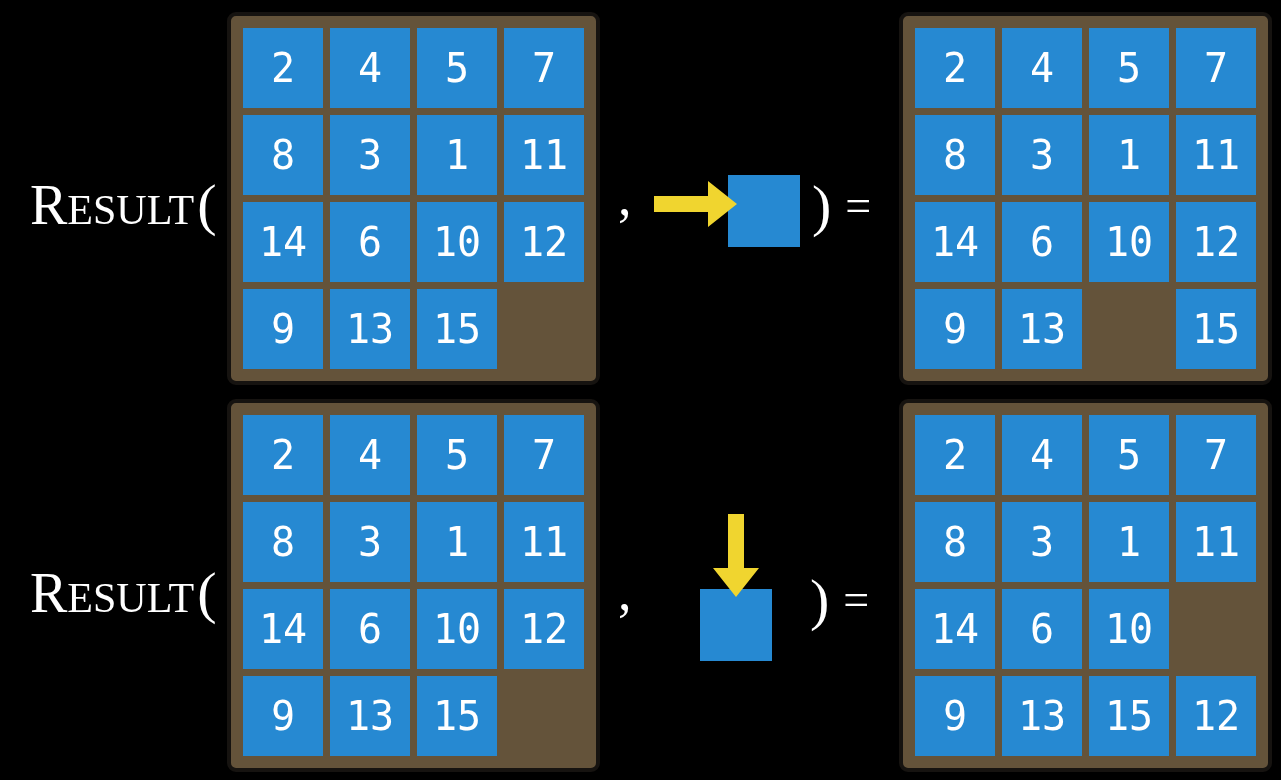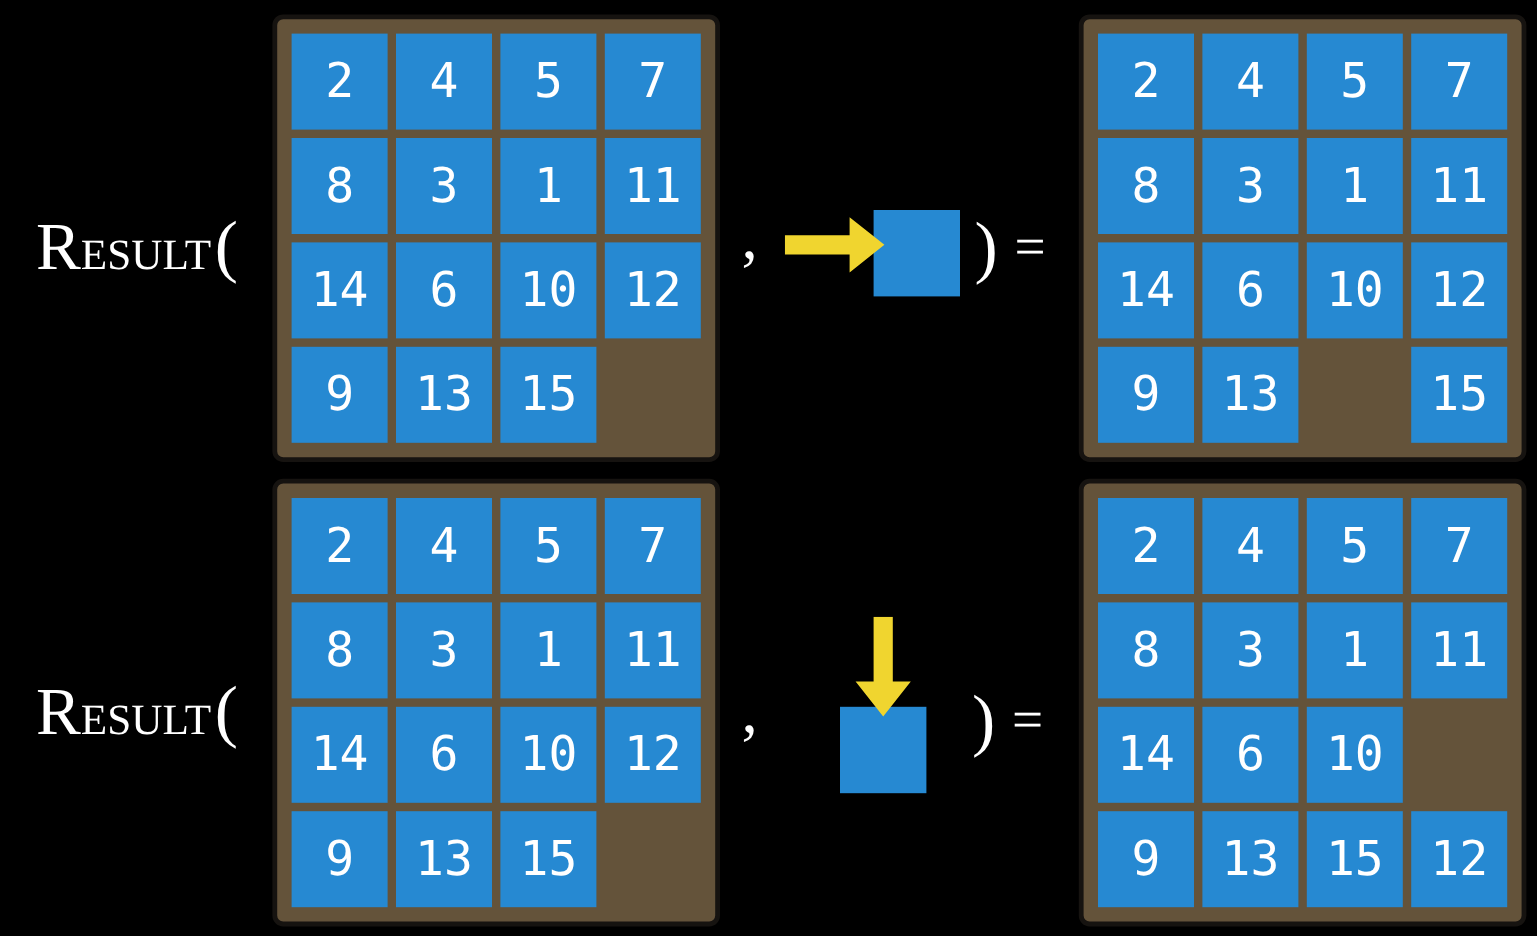--- a/index.html
+++ b/index.html
@@ -19,21 +19,21 @@
   .cell{display:flex;align-items:center;justify-content:center;}
   .tile{
     background:var(--tile);color:var(--text);
     font-family:"DejaVu Sans Mono", monospace;font-size:40px;line-height:1;
   }
   .blank{background:transparent;}
   .func{
     position:absolute;display:flex;align-items:baseline;color:var(--text);white-space:nowrap;
   }
   .func .initial{font-size:56px;line-height:1;}
-  .func .rest{font-size:36px;line-height:1;}
+  .func .rest{font-size:42px;line-height:1;}
   .func .open{font-size:58px;line-height:1;margin-left:3px;}
   .comma{position:absolute;color:var(--text);font-size:54px;line-height:1;}
   .close{
     position:absolute;display:flex;align-items:center;height:76px;color:var(--text);
   }
   .close .paren{font-size:58px;line-height:1;}
   .close .equals{font-size:46px;line-height:1;margin-left:14px;}
   .operand{position:absolute;width:72px;height:72px;background:var(--tile);}
   .arrow{position:absolute;z-index:2;}
   .arrow polygon{fill:var(--arrow);}

